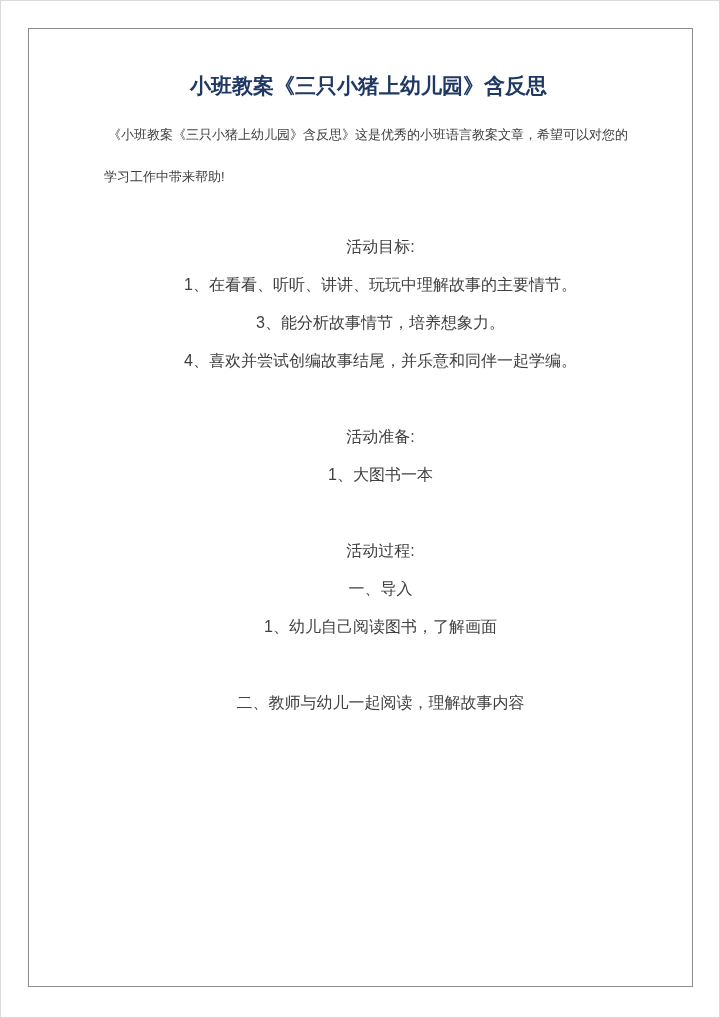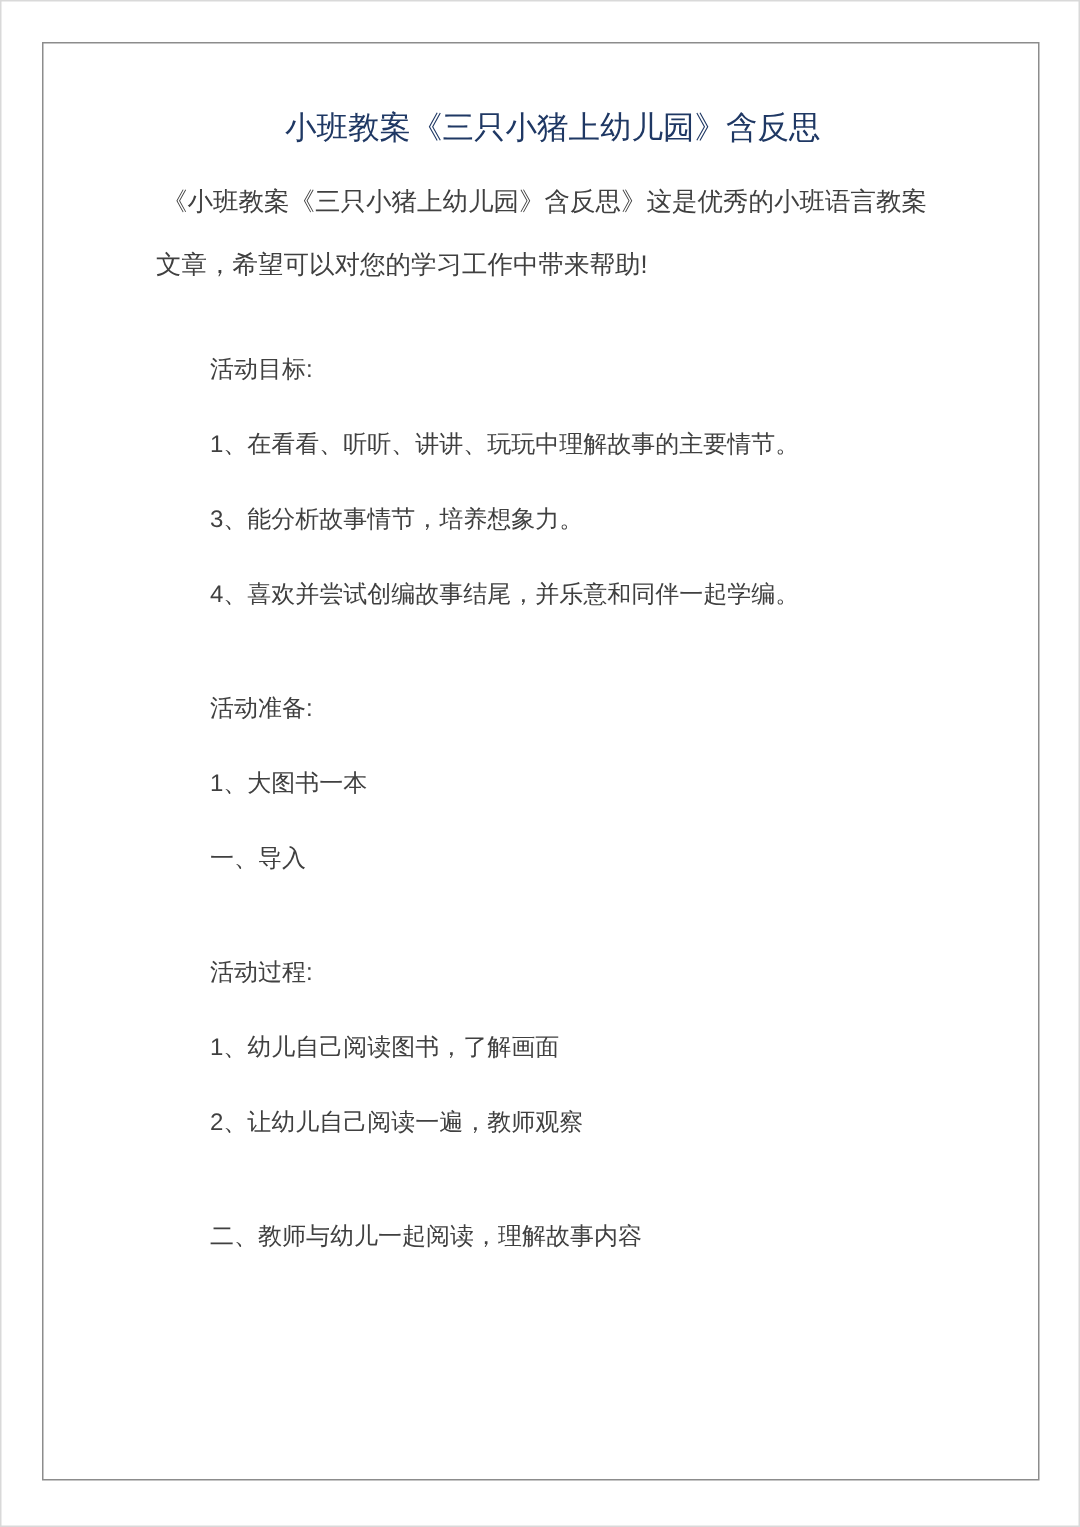--- a/index.html
+++ b/index.html
@@ -30,37 +30,38 @@
   .content {
     position: absolute;
     left: 104px;
     right: 87px;
     top: 0;
   }
   .title {
     margin: 71px 0 0 0;
     font-size: 21px;
     line-height: 30px;
-    font-weight: 400;
+    font-weight: 700;
     color: var(--title-color);
     text-align: center;
   }
   .intro {
     margin: 13px 0 0 0;
-    font-size: 17px;
+    font-size: 13px;
     line-height: 42px;
     color: var(--body-color);
     text-indent: 4px;
   }
   .para {
-    margin: 12px;
+    margin: 0;
     font-size: 16px;
     line-height: 38px;
     color: var(--body-color);
     text-indent: 24px;
+    text-align: center;
   }
   .gap-30 { margin-top: 30px; }
   .gap-38 { margin-top: 38px; }
   section { display: block; }
 </style>
 </head>
 <body style="--title-color: #1f3864; --body-color: #404040; --frame-color: #8c8c8c; background: rgb(255, 255, 255);">
 
 <div class="frame"></div>
 
@@ -76,23 +77,22 @@
     <p class="para">3、能分析故事情节，培养想象力。</p>
     <p class="para">4、喜欢并尝试创编故事结尾，并乐意和同伴一起学编。</p>
   </section>
 
   <section>
     <p class="para gap-38">活动准备:</p>
     <p class="para">1、大图书一本</p>
   </section>
 
   <section>
+    <p class="para gap-38">活动过程:</p>
     <p class="para">一、导入</p>
-    <p class="para gap-38">活动过程:</p>
     <p class="para">1、幼儿自己阅读图书，了解画面</p>
-    <p class="para">2、让幼儿自己阅读一遍，教师观察</p>
   </section>
 
   <section>
     <p class="para gap-38">二、教师与幼儿一起阅读，理解故事内容</p>
   </section>
 
 </div>
 
 </body></html>

